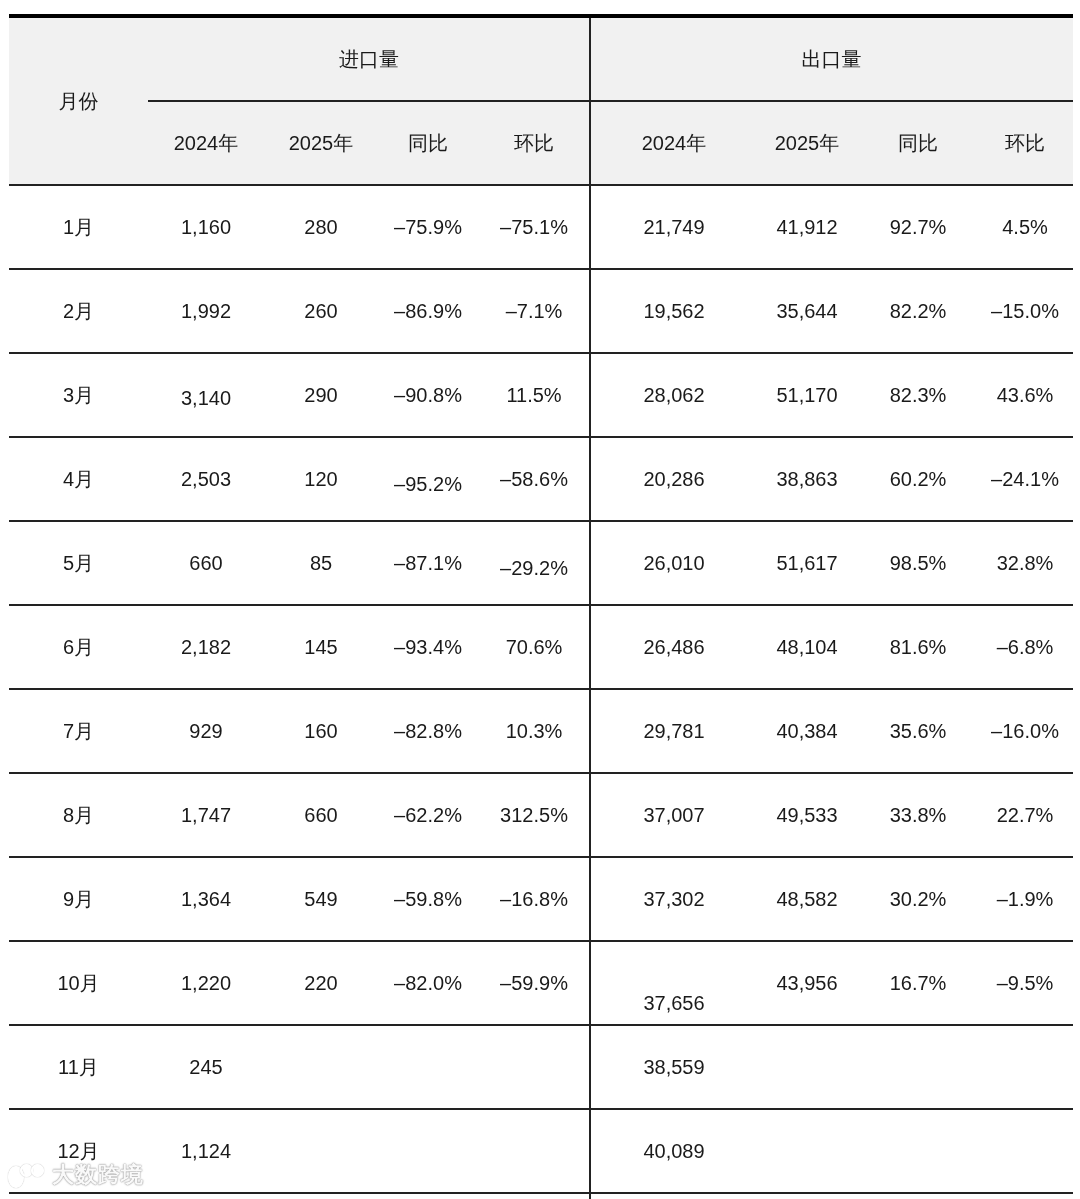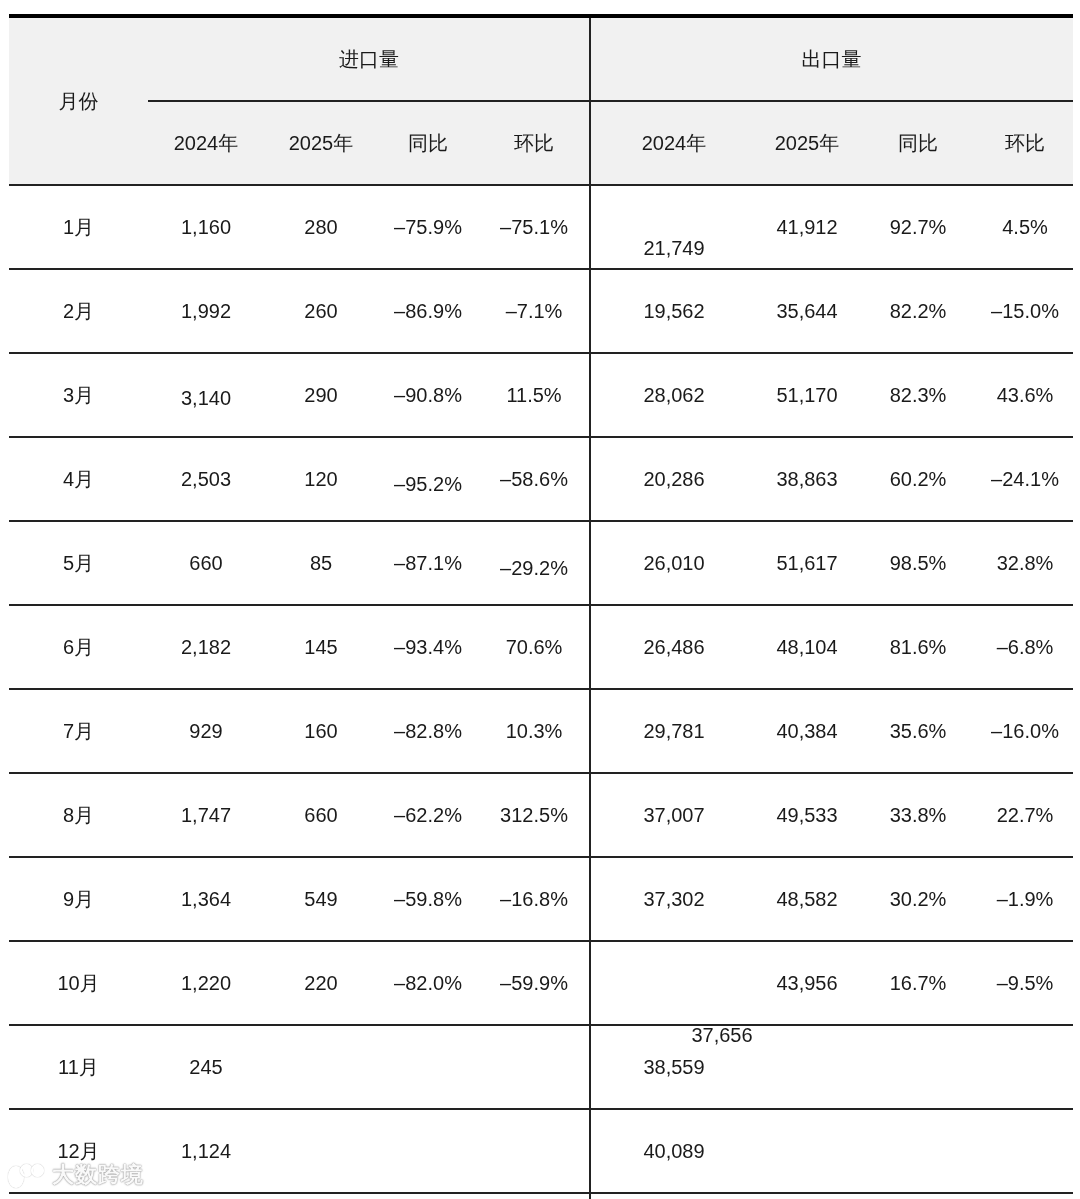--- a/index.html
+++ b/index.html
@@ -43,21 +43,21 @@
   <div class="hline" style="left:139px;top:86px;width:925px;"></div>
   <div class="hline" style="left:0;top:170px;width:1064px;"></div>
   <div class="vline" style="left:580px;top:4px;height:1181px;"></div>
 
   <div id="rows">
       <div class="cell" style="left: 0px; top: 172px; width: 139px; height: 82px;">1月</div>
       <div class="cell" style="left: 139px; top: 172px; width: 116px; height: 82px;">1,160</div>
       <div class="cell" style="left: 255px; top: 172px; width: 114px; height: 82px;">280</div>
       <div class="cell" style="left: 369px; top: 172px; width: 100px; height: 82px;">–75.9%</div>
       <div class="cell" style="left: 469px; top: 172px; width: 112px; height: 82px;">–75.1%</div>
-      <div class="cell" style="left: 581px; top: 172px; width: 168px; height: 82px; margin-top: 21px;">21,749</div>
+      <div class="cell" style="left: 581px; top: 172px; width: 168px; height: 82px;">21,749</div>
       <div class="cell" style="left: 731px; top: 172px; width: 134px; height: 82px;">41,912</div>
       <div class="cell" style="left: 859px; top: 172px; width: 100px; height: 82px;">92.7%</div>
       <div class="cell" style="left: 966px; top: 172px; width: 100px; height: 82px;">4.5%</div>
       <div class="hline" style="left: 0px; top: 254px; width: 1064px;"></div>
       <div class="cell" style="left: 0px; top: 256px; width: 139px; height: 82px;">2月</div>
       <div class="cell" style="left: 139px; top: 256px; width: 116px; height: 82px;">1,992</div>
       <div class="cell" style="left: 255px; top: 256px; width: 114px; height: 82px;">260</div>
       <div class="cell" style="left: 369px; top: 256px; width: 100px; height: 82px;">–86.9%</div>
       <div class="cell" style="left: 469px; top: 256px; width: 112px; height: 82px;">–7.1%</div>
       <div class="cell" style="left: 581px; top: 256px; width: 168px; height: 82px;">19,562</div>
@@ -133,21 +133,21 @@
       <div class="cell" style="left: 581px; top: 844px; width: 168px; height: 82px;">37,302</div>
       <div class="cell" style="left: 731px; top: 844px; width: 134px; height: 82px;">48,582</div>
       <div class="cell" style="left: 859px; top: 844px; width: 100px; height: 82px;">30.2%</div>
       <div class="cell" style="left: 966px; top: 844px; width: 100px; height: 82px;">–1.9%</div>
       <div class="hline" style="left: 0px; top: 926px; width: 1064px;"></div>
       <div class="cell" style="left: 0px; top: 928px; width: 139px; height: 82px;">10月</div>
       <div class="cell" style="left: 139px; top: 928px; width: 116px; height: 82px;">1,220</div>
       <div class="cell" style="left: 255px; top: 928px; width: 114px; height: 82px;">220</div>
       <div class="cell" style="left: 369px; top: 928px; width: 100px; height: 82px;">–82.0%</div>
       <div class="cell" style="left: 469px; top: 928px; width: 112px; height: 82px;">–59.9%</div>
-      <div class="cell" style="left: 581px; top: 980px; width: 168px; height: 82px; margin-left: 48px;">37,656</div>
+      <div class="cell" style="left: 581px; top: 948px; width: 168px; height: 82px;">37,656</div>
       <div class="cell" style="left: 731px; top: 928px; width: 134px; height: 82px;">43,956</div>
       <div class="cell" style="left: 859px; top: 928px; width: 100px; height: 82px;">16.7%</div>
       <div class="cell" style="left: 966px; top: 928px; width: 100px; height: 82px;">–9.5%</div>
       <div class="hline" style="left: 0px; top: 1010px; width: 1064px;"></div>
       <div class="cell" style="left: 0px; top: 1012px; width: 139px; height: 82px;">11月</div>
       <div class="cell" style="left: 139px; top: 1012px; width: 116px; height: 82px;">245</div>
       <div class="cell" style="left: 255px; top: 1012px; width: 114px; height: 82px;"></div>
       <div class="cell" style="left: 369px; top: 1012px; width: 100px; height: 82px;"></div>
       <div class="cell" style="left: 469px; top: 1012px; width: 112px; height: 82px;"></div>
       <div class="cell" style="left: 581px; top: 1012px; width: 168px; height: 82px;">38,559</div>

